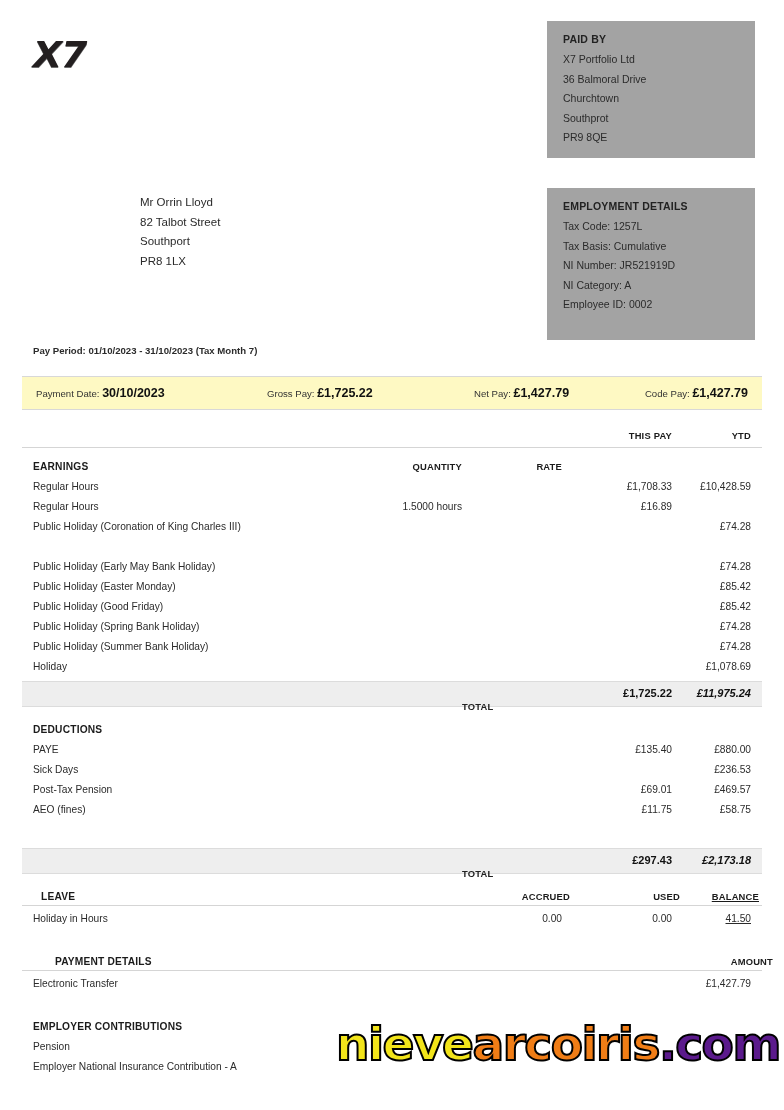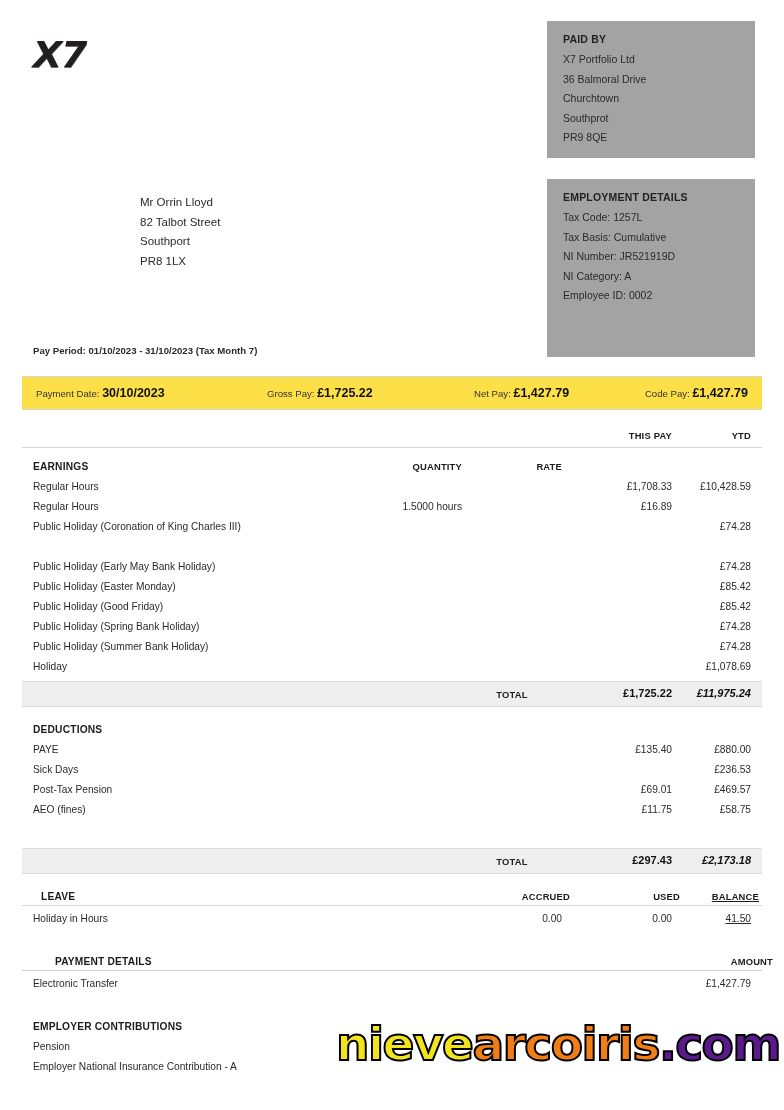--- a/index.html
+++ b/index.html
@@ -46,23 +46,23 @@
     padding: 12px 16px;
   }
   .panel-paidby {
     left: 547px;
     top: 21px;
     width: 208px;
     height: 137px;
   }
   .panel-employment {
     left: 547px;
-    top: 179px;
+    top: 188px;
     width: 208px;
-    height: 178px;
+    height: 152px;
   }
   .panel-title {
     font-size: 10.5px;
     font-weight: bold;
     letter-spacing: 0.2px;
     color: #222;
     margin-bottom: 5px;
   }
   .panel-line {
     font-size: 10.5px;
@@ -89,21 +89,21 @@
   }
   .pay-period b { font-weight: bold; }
 
   
   .summary-bar {
     position: absolute;
     left: 22px;
     top: 376px;
     width: 740px;
     height: 34px;
-    background: #fde047;
+    background: #fef9c3;
     border-top: 1px solid #d8d8d8;
     border-bottom: 1px solid #d8d8d8;
     box-sizing: border-box;
   }
   .summary-cell {
     position: absolute;
     top: 9px;
     font-size: 9.6px;
     color: #333;
     white-space: nowrap;
@@ -219,22 +219,22 @@
     position: absolute;
     left: 11px;
     top: 0;
     width: 718px;
     height: 100%;
   }
   .t-word {
     position: absolute;
     left: 429px;
     width: 100px;
-    text-align: center;
-    top: 7px;
+    text-align: left;
+    top: 19px;
     font-size: 9.4px;
     font-weight: bold;
     color: #222;
     letter-spacing: 0.2px;
   }
   .t-this {
     position: absolute;
     left: 529px;
     width: 110px;
     text-align: right;

